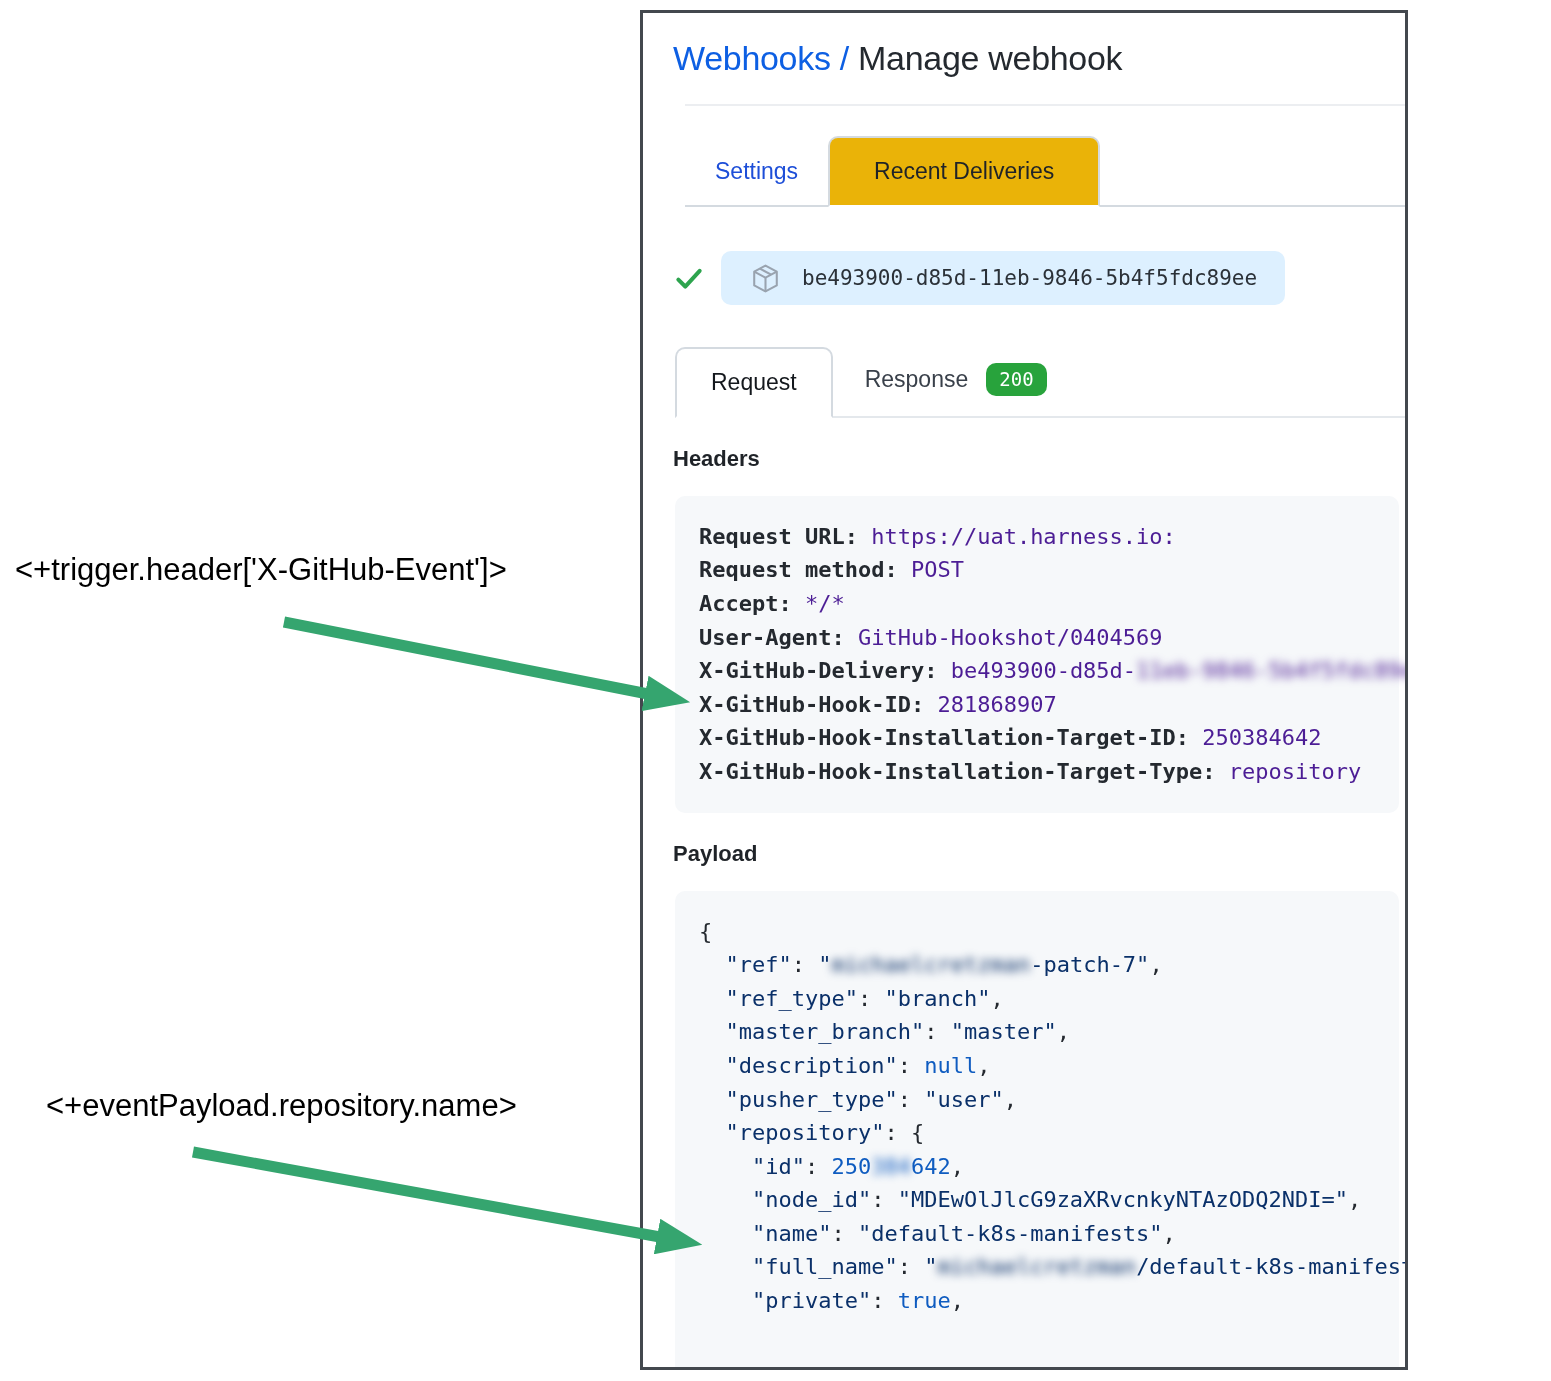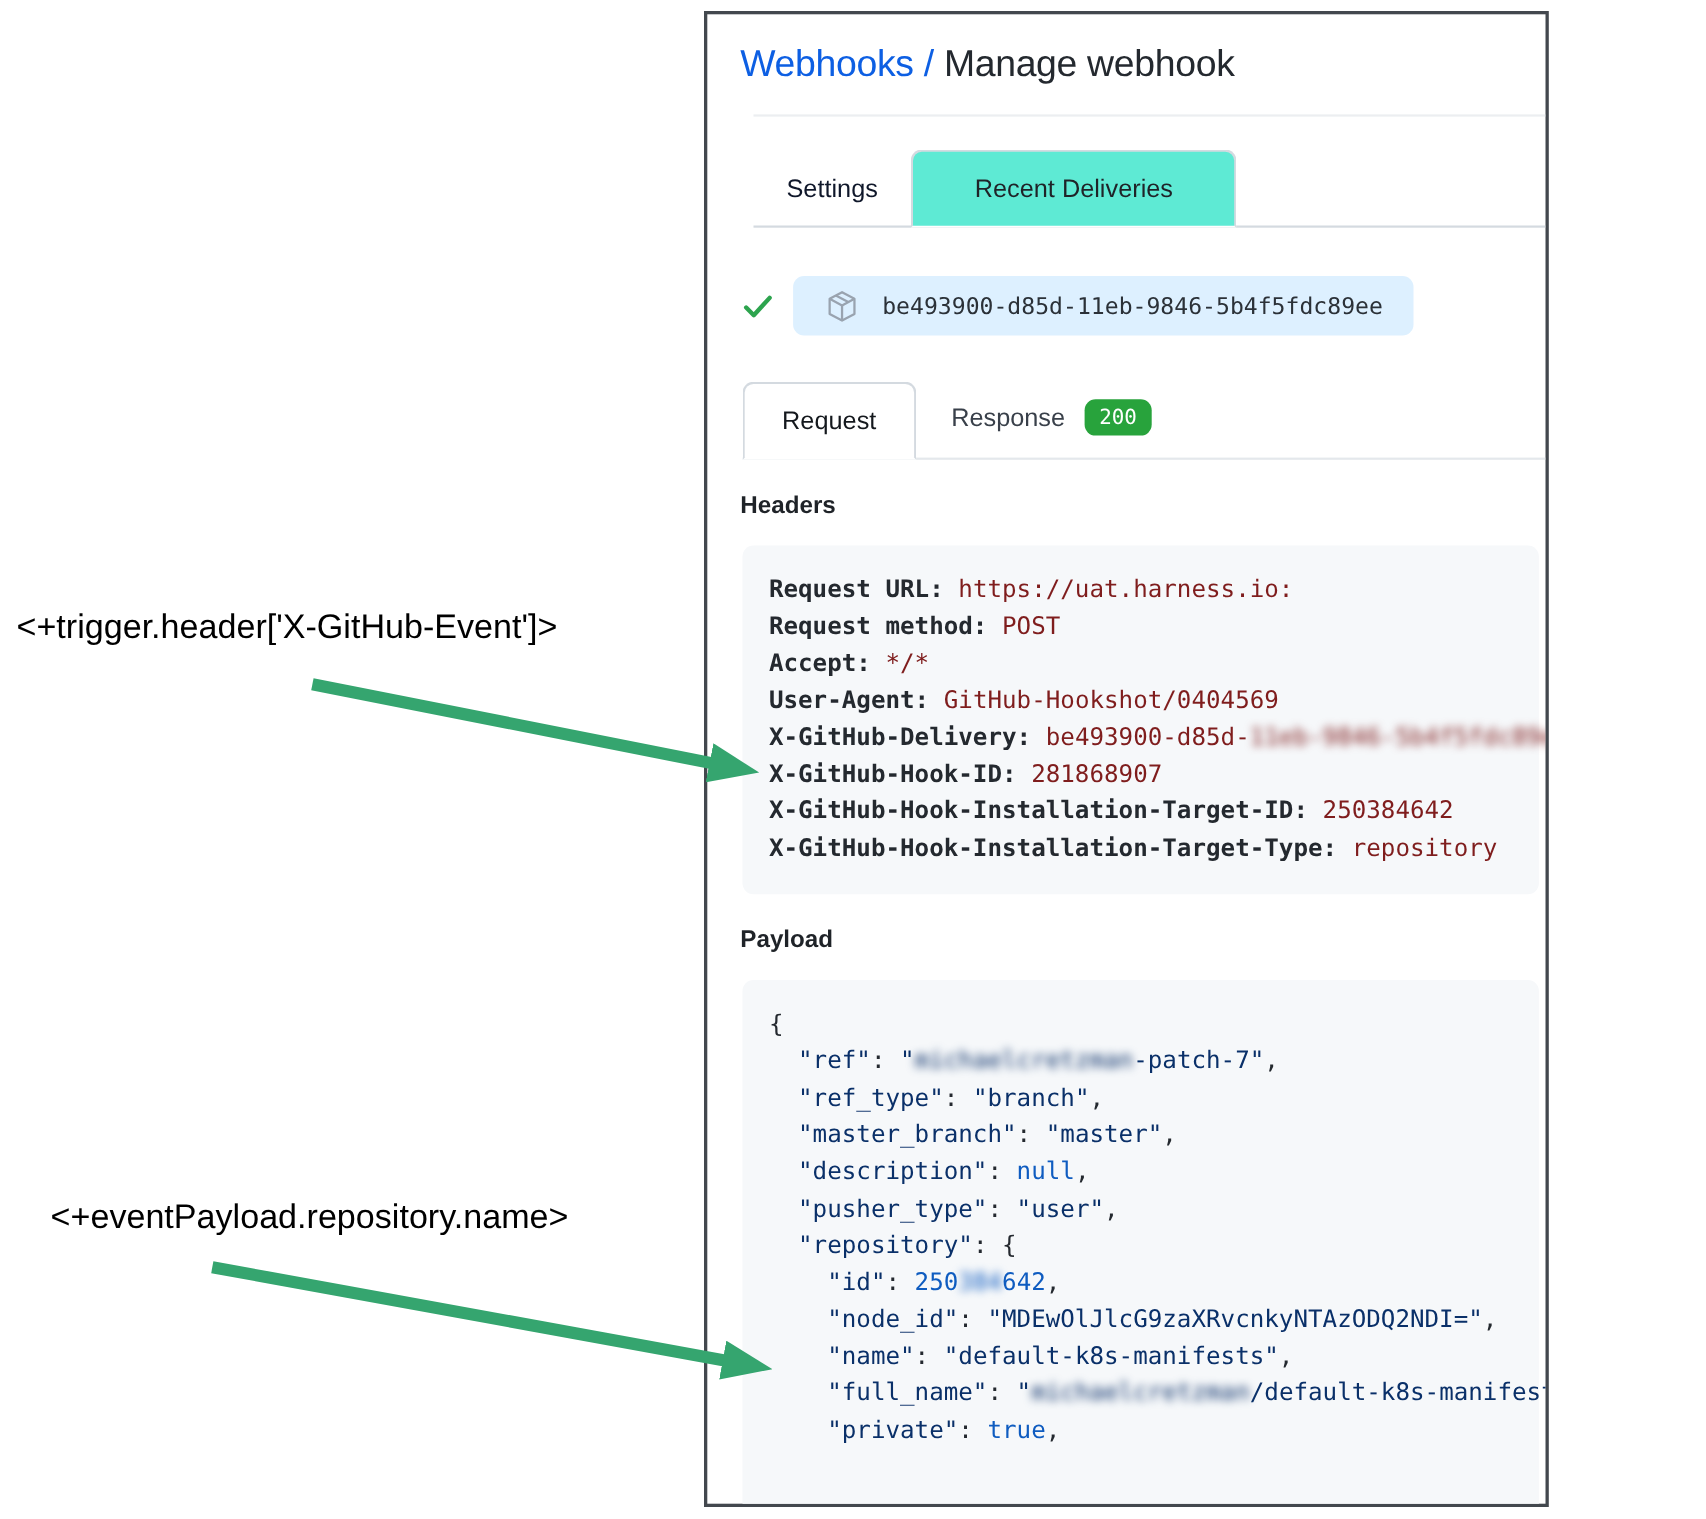--- a/index.html
+++ b/index.html
@@ -26,24 +26,24 @@
     border:3px solid #43484e;background:#fff;overflow:hidden;
   }
   .panel-inner{padding:26px 30px 0 30px;}
 
   .page-title{font-size:34px;letter-spacing:-0.3px;color:#24292f;white-space:nowrap;}
   .page-title .crumb-link{color:var(--link-blue);text-decoration:none;cursor:pointer;}
   .page-title .crumb-sep{color:var(--link-blue);}
   .title-rule{height:2px;background:#eceef1;border:0;margin:26px -30px 0 12px;}
 
   .tabs{display:flex;align-items:flex-end;margin:30px -30px 0 12px;border-bottom:2px solid var(--tab-border);}
-  .tab{font-size:23px;color:#0f172a;padding:20px 30px;cursor:pointer;white-space:nowrap;}
+  .tab{font-size:23px;color:#1d4ed8;padding:20px 30px;cursor:pointer;white-space:nowrap;}
   .tab.active{
-    background:#5eead4;border:2px solid var(--tab-border);border-bottom:2px solid #fff;
-    border-radius:10px 10px 0 0;margin-bottom:-2px;color:#1f2328;padding:20px 56px;
+    background:#eab308;border:2px solid var(--tab-border);border-bottom:2px solid #fff;
+    border-radius:10px 10px 0 0;margin-bottom:-2px;color:#1f2328;padding:20px 44px;
   }
 
   .delivery-row{display:flex;align-items:center;margin-top:44px;gap:16px;}
   .check-icon{flex:0 0 auto;display:flex;}
   .delivery-pill{
     display:flex;align-items:center;gap:20px;background:var(--pill-blue);
     border-radius:10px;height:54px;padding:0 28px;cursor:pointer;
   }
   .guid{font-family:"DejaVu Sans Mono", monospace;font-size:21px;color:#2b3138;letter-spacing:0px;}
 
@@ -60,21 +60,21 @@
 
   .section-label{font-weight:bold;font-size:22px;color:#1f2328;margin-top:28px;}
 
   .code-box{
     background:var(--code-bg);border-radius:10px;margin:24px -24px 0 2px;
     padding:24px 24px;font-family:"DejaVu Sans Mono", monospace;font-size:22px;
     line-height:33.6px;color:var(--text-dark);
   }
   .hline,.pline{white-space:pre;}
   .hname{font-weight:bold;color:#24292f;}
-  .hval{color:#7f1d1d;}
+  .hval{color:#4c1d95;}
   .redacted{filter:blur(4px);}
   .payload-box{height:520px;}
   .tok-pun{color:#24292f;}
   .tok-key{color:var(--code-navy);}
   .tok-str{color:var(--code-navy);}
   .tok-kw{color:var(--code-const);}
   .tok-num{color:var(--code-const);margin-top:43px;}
   .tok-blur-str{color:var(--code-navy);filter:blur(4px);}
   .tok-blur-num{color:var(--code-const);filter:blur(4px);}
 

